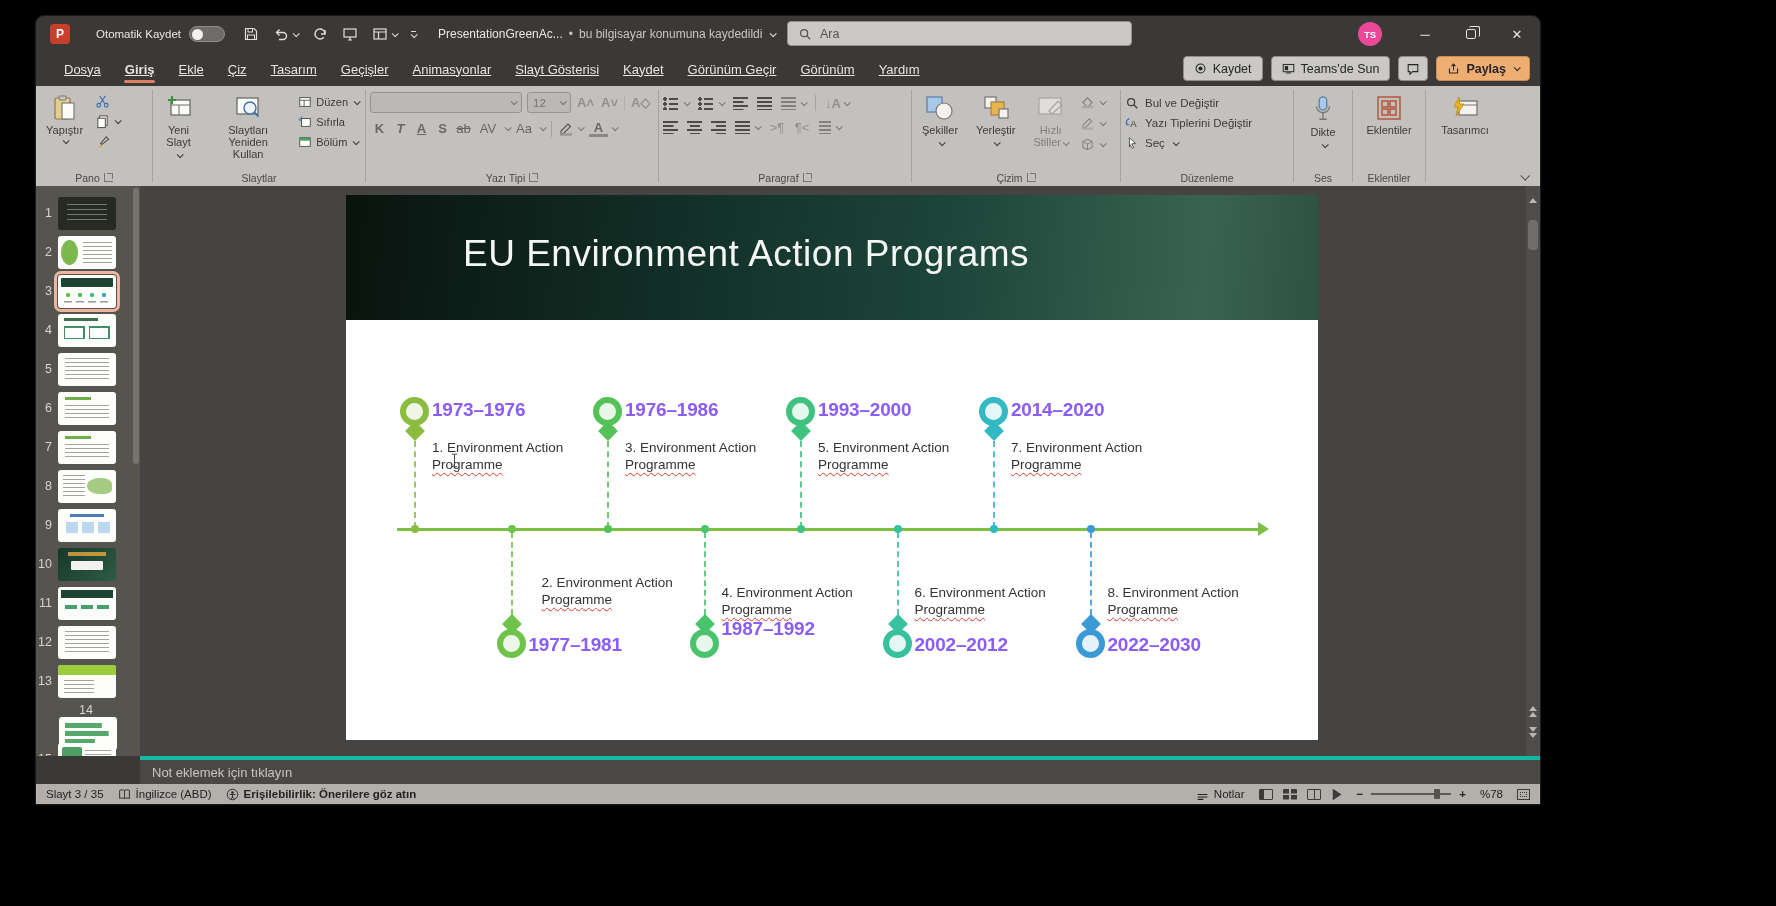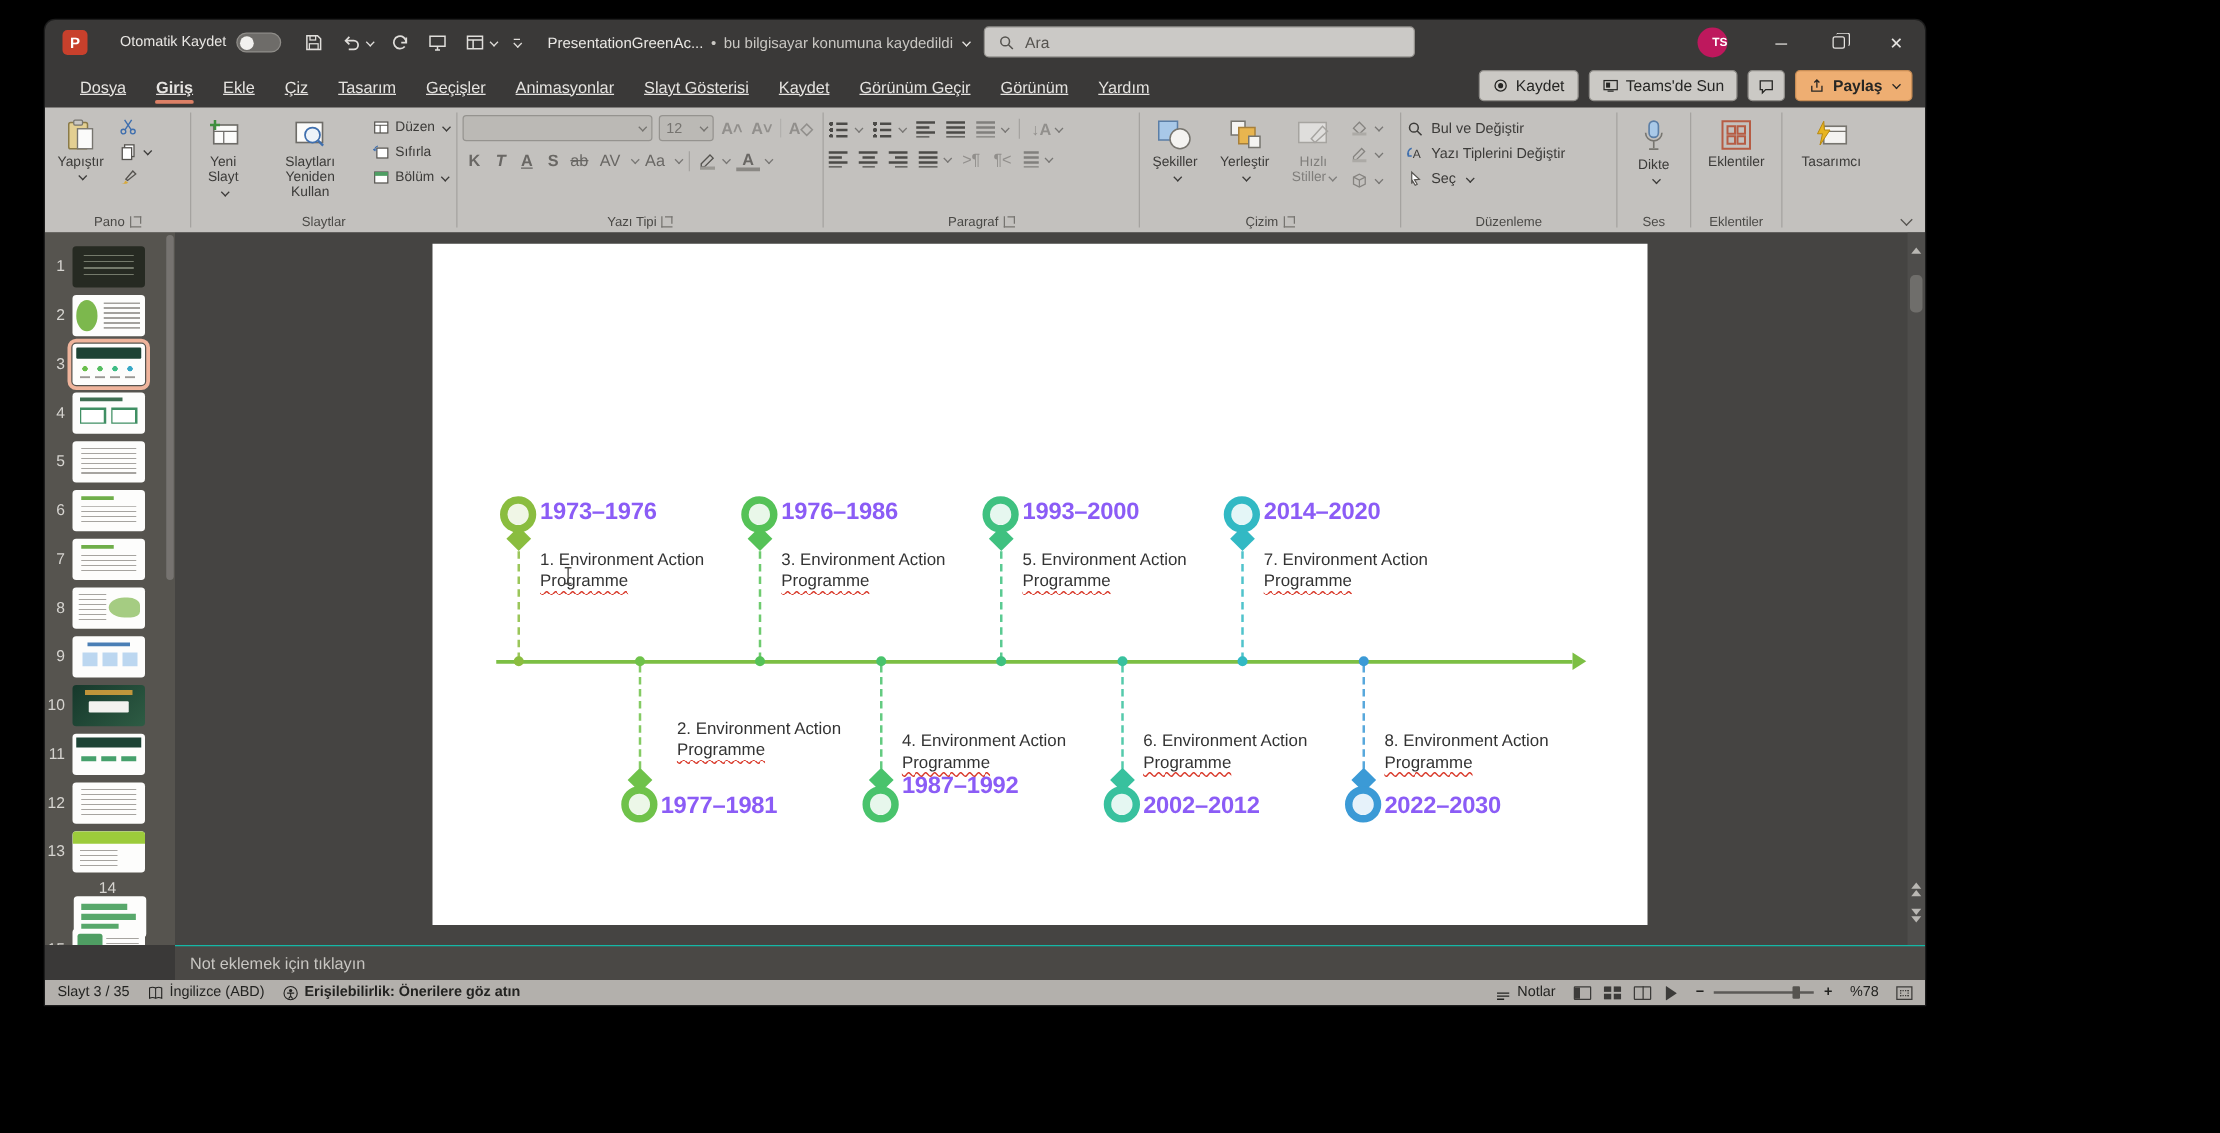--- a/index.html
+++ b/index.html
@@ -14,22 +14,22 @@
     display:flex;align-items:center;justify-content:center;margin-left:14px;}
   .autosave{display:flex;align-items:center;gap:8px;margin-left:26px;font-size:11.5px;}
   .toggle{width:36px;height:16px;border-radius:9px;background:#6e6c69;border:1px solid #8f8d89;position:relative;}
   .toggle .knob{position:absolute;left:2px;top:1.5px;width:11px;height:11px;border-radius:50%;background:#f2f1ef;}
   .qat{display:flex;align-items:center;gap:14px;margin-left:18px;}
   .qbtn{display:flex;align-items:center;gap:2px;opacity:.95;}
   .titletext{display:flex;align-items:center;gap:6px;margin-left:22px;font-size:12px;white-space:nowrap;}
   .titletext .dim{color:#c9c7c3;}
   .searchbox{position:absolute;left:751px;top:5px;width:345px;height:25px;border-radius:4px;background:#cbc9c6;
     border:1px solid #93918d;display:flex;align-items:center;gap:8px;padding:0 10px;color:#55534f;font-size:12.5px;}
-  .avatar{position:absolute;left:1322px;top:6px;width:24px;height:24px;border-radius:50%;background:#be185d;color:#fff;
-    font-size:9.5px;font-weight:bold;display:flex;align-items:center;justify-content:flex-end;}
+  .avatar{position:absolute;left:1322px;top:6px;width:24px;height:24px;border-radius:50%;background:#ec4899;color:#fff;
+    font-size:9.5px;font-weight:bold;display:flex;align-items:center;justify-content:center;}
   .wbtns{position:absolute;right:0;top:0;height:36px;display:flex;}
   .wbtn{width:46px;height:36px;display:flex;align-items:center;justify-content:center;color:#e6e4e1;font-size:13px;}
   .restore{width:10px;height:10px;border:1.2px solid #e6e4e1;border-radius:2px;position:relative;}
   .restore::before{content:'';position:absolute;left:2px;top:-4px;width:10px;height:10px;border:1.2px solid #e6e4e1;
     border-left:none;border-bottom:none;border-radius:2px;}
 
   
   .tabs{position:absolute;left:0;top:36px;right:0;height:34px;display:flex;align-items:center;color:#e6e4e1;}
   .tablist{display:flex;align-items:center;margin-left:18px;gap:4px;text-decoration:underline;}
   .tab{position:relative;padding:7px 10px;font-size:13px;cursor:default;}
@@ -165,21 +165,21 @@
   .ibeam{position:absolute;left:104px;top:258px;width:9px;height:15px;color:#4c4b48;}
   .vscroll{position:absolute;right:0;top:0;width:14px;bottom:0;background:#4e4d4b;}
   .vscroll .arr{position:absolute;left:3px;width:0;height:0;border-left:4px solid transparent;border-right:4px solid transparent;}
   .vscroll .thumbbar{position:absolute;left:2px;top:34px;width:10px;height:30px;background:#6f6e6b;border-radius:4px;}
   .navbtns{position:absolute;right:0;bottom:18px;width:14px;display:flex;flex-direction:column;gap:10px;align-items:center;color:#b9b7b3;}
   .dblarr{display:flex;flex-direction:column;gap:1px;align-items:center;}
   .tri-up{width:0;height:0;border-left:4px solid transparent;border-right:4px solid transparent;border-bottom:5px solid #b9b7b3;}
   .tri-dn{width:0;height:0;border-left:4px solid transparent;border-right:4px solid transparent;border-top:5px solid #b9b7b3;}
 
   
-  .notesbar{position:absolute;left:104px;right:0;top:740px;height:28px;background:#4a4845;border-top:1px solid #14b8a6;
+  .notesbar{position:absolute;left:104px;right:0;top:740px;height:28px;background:#4a4845;border-top:4px solid #14b8a6;
     display:flex;align-items:center;color:#c8c6c2;font-size:13px;padding-left:12px;}
   .statusbar{position:absolute;left:0;right:0;top:768px;height:20px;background:#b3b0ac;color:#232321;font-size:11.5px;
     display:flex;align-items:center;padding:0 10px;gap:14px;}
   .statusbar .grow{flex:1;}
   .statusbar .item{display:flex;align-items:center;gap:5px;white-space:nowrap;}
   .statusbar .bold{font-weight:bold;}
   .zoomtrack{width:80px;height:2px;background:#5c5a57;position:relative;}
   .zoomknob{position:absolute;left:78%;top:-4px;width:6px;height:10px;background:#55534f;border-radius:1px;}
   .vicon{width:14px;height:11px;border:1.2px solid #3c3b39;position:relative;border-radius:1px;}
   .vicon.norm::before{content:'';position:absolute;left:0;top:0;bottom:0;width:4px;background:#3c3b39;}
@@ -811,20 +811,23 @@
           </div>
           <div class="thumb-row" style="top: 556px;">
             <div class="thumb-num">15</div>
             <div class="thumb v-green-left"></div>
           </div>
         </div>
       <div class="panel-scroll"></div>
     </div>
     <div class="canvas">
       <div class="slide">
+        <div class="slide-header">
+          <div class="slide-title">EU Environment Action Programs</div>
+        </div>
         <div class="timeline">
           <div class="tl-line"></div>
           <div class="tl-arrow"></div>
         <div class="tl-conn" style="--c: #8abd3f; left: 68px; top: 246px; height: 87px;"></div>
             <div class="tl-dot" style="background: rgb(138, 189, 63); left: 65px; top: 330px;"></div>
             <div class="pin down" style="--c: #8abd3f; left: 54px; top: 202px;">
               <div class="ring"></div>
             </div>
             <div class="tl-year" style="left: 86px; top: 204px;">1973–1976</div>
             <div class="tl-text" style="left: 86px; top: 244px;"><span>1. Environment Action</span><br><span class="wavy">Programme</span></div>

